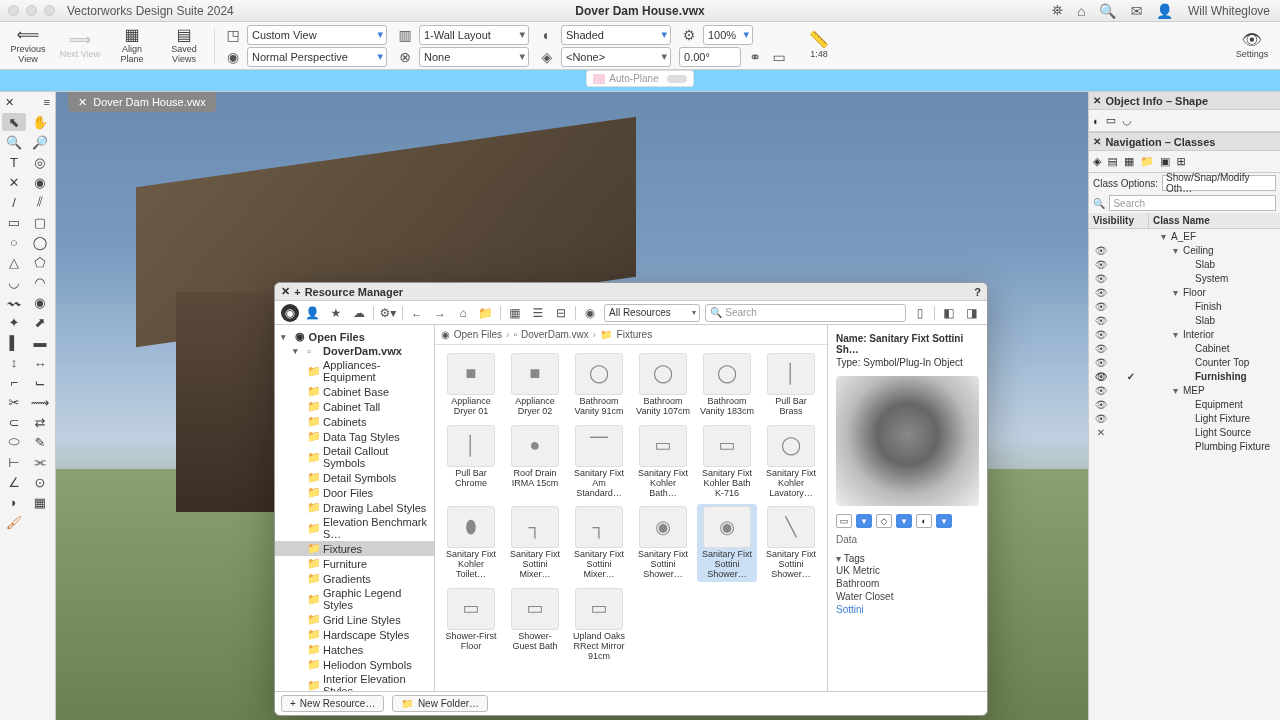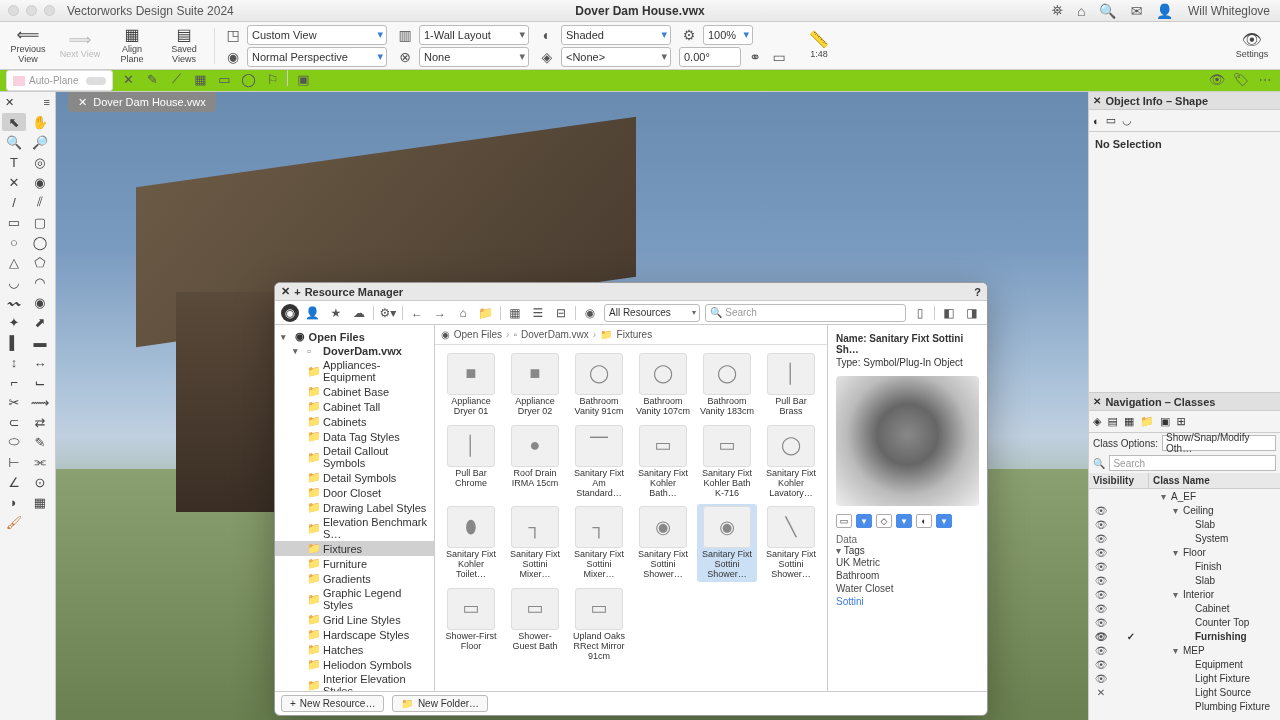--- a/index.html
+++ b/index.html
@@ -20,21 +20,21 @@
 .tb-btn.disabled { color:#bbb; }
 .tb-btn .glyph { font-size:16px; margin-bottom:1px; }
 .vsep { width:1px; height:36px; background:#ddd; }
 .tb-row { display:flex; flex-direction:column; gap:2px; }
 .tb-select { height:20px; border:1px solid #bbb; background:#fff; font-size:11px; padding:0 4px; display:flex; align-items:center; border-radius:3px; position:relative; }
 .tb-select .arrow { position:absolute; right:3px; color:#3b7dd8; }
 .tb-sm-icn { width:20px; height:20px; display:inline-flex; align-items:center; justify-content:center; font-size:14px; color:#555; }
 .tb-right { margin-left:auto; display:flex; align-items:center; gap:10px; }
 
 
-.sec-toolbar { height:22px; background:#84cc16; border-bottom:1px solid #ccc; display:flex; padding:0 6px; gap:6px; }
+.sec-toolbar { height:22px; background:#7dd3fc; border-bottom:1px solid #ccc; display:flex; align-items:center; padding:0 6px; gap:6px;flex-direction:column; }
 .autopane { display:flex; align-items:center; gap:4px; padding:2px 6px; border:1px solid #ddd; border-radius:3px; background:#fff; font-size:10px; color:#999; }
 .autopane .sq { width:12px; height:10px; background:#f8d0e0; }
 .sec-icn { width:18px; height:18px; display:inline-flex; align-items:center; justify-content:center; font-size:13px; color:#555; }
 
 
 .workspace { display:flex; height:628px; }
 .left-tools { width:56px; background:#f4f4f4; border-right:1px solid #ccc; padding:4px 2px; }
 .left-tools .row { display:flex; gap:2px; margin-bottom:2px; }
 .tool { width:24px; height:18px; display:flex; align-items:center; justify-content:center; font-size:13px; color:#444; border-radius:2px; }
 .tool.active { background:#d0d0d0; }
@@ -419,21 +419,21 @@
               <div class="rm-tree-item" style="padding-left: 32px;">
                 <span class="fold">📁</span>
                 <span>Detail Callout Symbols</span>
               </div>
               <div class="rm-tree-item" style="padding-left: 32px;">
                 <span class="fold">📁</span>
                 <span>Detail Symbols</span>
               </div>
               <div class="rm-tree-item" style="padding-left: 32px;">
                 <span class="fold">📁</span>
-                <span>Door Closet</span>
+                <span>Door Files</span>
               </div>
               <div class="rm-tree-item" style="padding-left: 32px;">
                 <span class="fold">📁</span>
                 <span>Drawing Label Styles</span>
               </div>
               <div class="rm-tree-item" style="padding-left: 32px;">
                 <span class="fold">📁</span>
                 <span>Elevation Benchmark S…</span>
               </div>
               <div class="rm-tree-item sel" style="padding-left: 32px;">
@@ -578,21 +578,21 @@
           <div class="rm-preview-img"></div>
           <div class="rm-pv-icons">
             <div class="rm-pv-ic">▭</div>
               <div class="rm-pv-ic blue">▾</div>
             <div class="rm-pv-ic">◇</div>
               <div class="rm-pv-ic blue">▾</div>
             <div class="rm-pv-ic">◐</div>
               <div class="rm-pv-ic blue">▾</div>
           </div>
           <div style="margin-top:6px;color:#666">Data</div>
-          <div style="margin-top:0"><span style="color:#666">▾ </span><span>Tags</span></div>
+          <div style="margin-top:8px"><span style="color:#666">▾ </span><span>Tags</span></div>
           <div class="rm-tags" id="rm-tags">
               <span class="tag">UK Metric</span>
               <span class="tag">Bathroom</span>
               <span class="tag">Water Closet</span>
               <span class="tag link">Sottini</span>
             </div>
         </div>
       </div>
       <div class="rm-footer">
         <div class="rm-fbtn">
@@ -609,23 +609,20 @@
 
   <div class="right-panel">
     <div class="palette-hdr">
         <span class="x">✕</span>
         <span>Object Info – Shape</span>
       </div>
     <div class="palette-tb">
       <span>◐</span>
       <span>▭</span>
       <span>◡</span>
-    </div>
-    <div class="palette-body" style="height:260px">
-      <div class="no-sel">No Selection</div>
     </div>
 
     <div class="nav-palette">
       <div class="palette-hdr">
           <span class="x">✕</span>
           <span>Navigation – Classes</span>
         </div>
       <div class="palette-tb">
         <span>◈</span>
         <span>▤</span>

